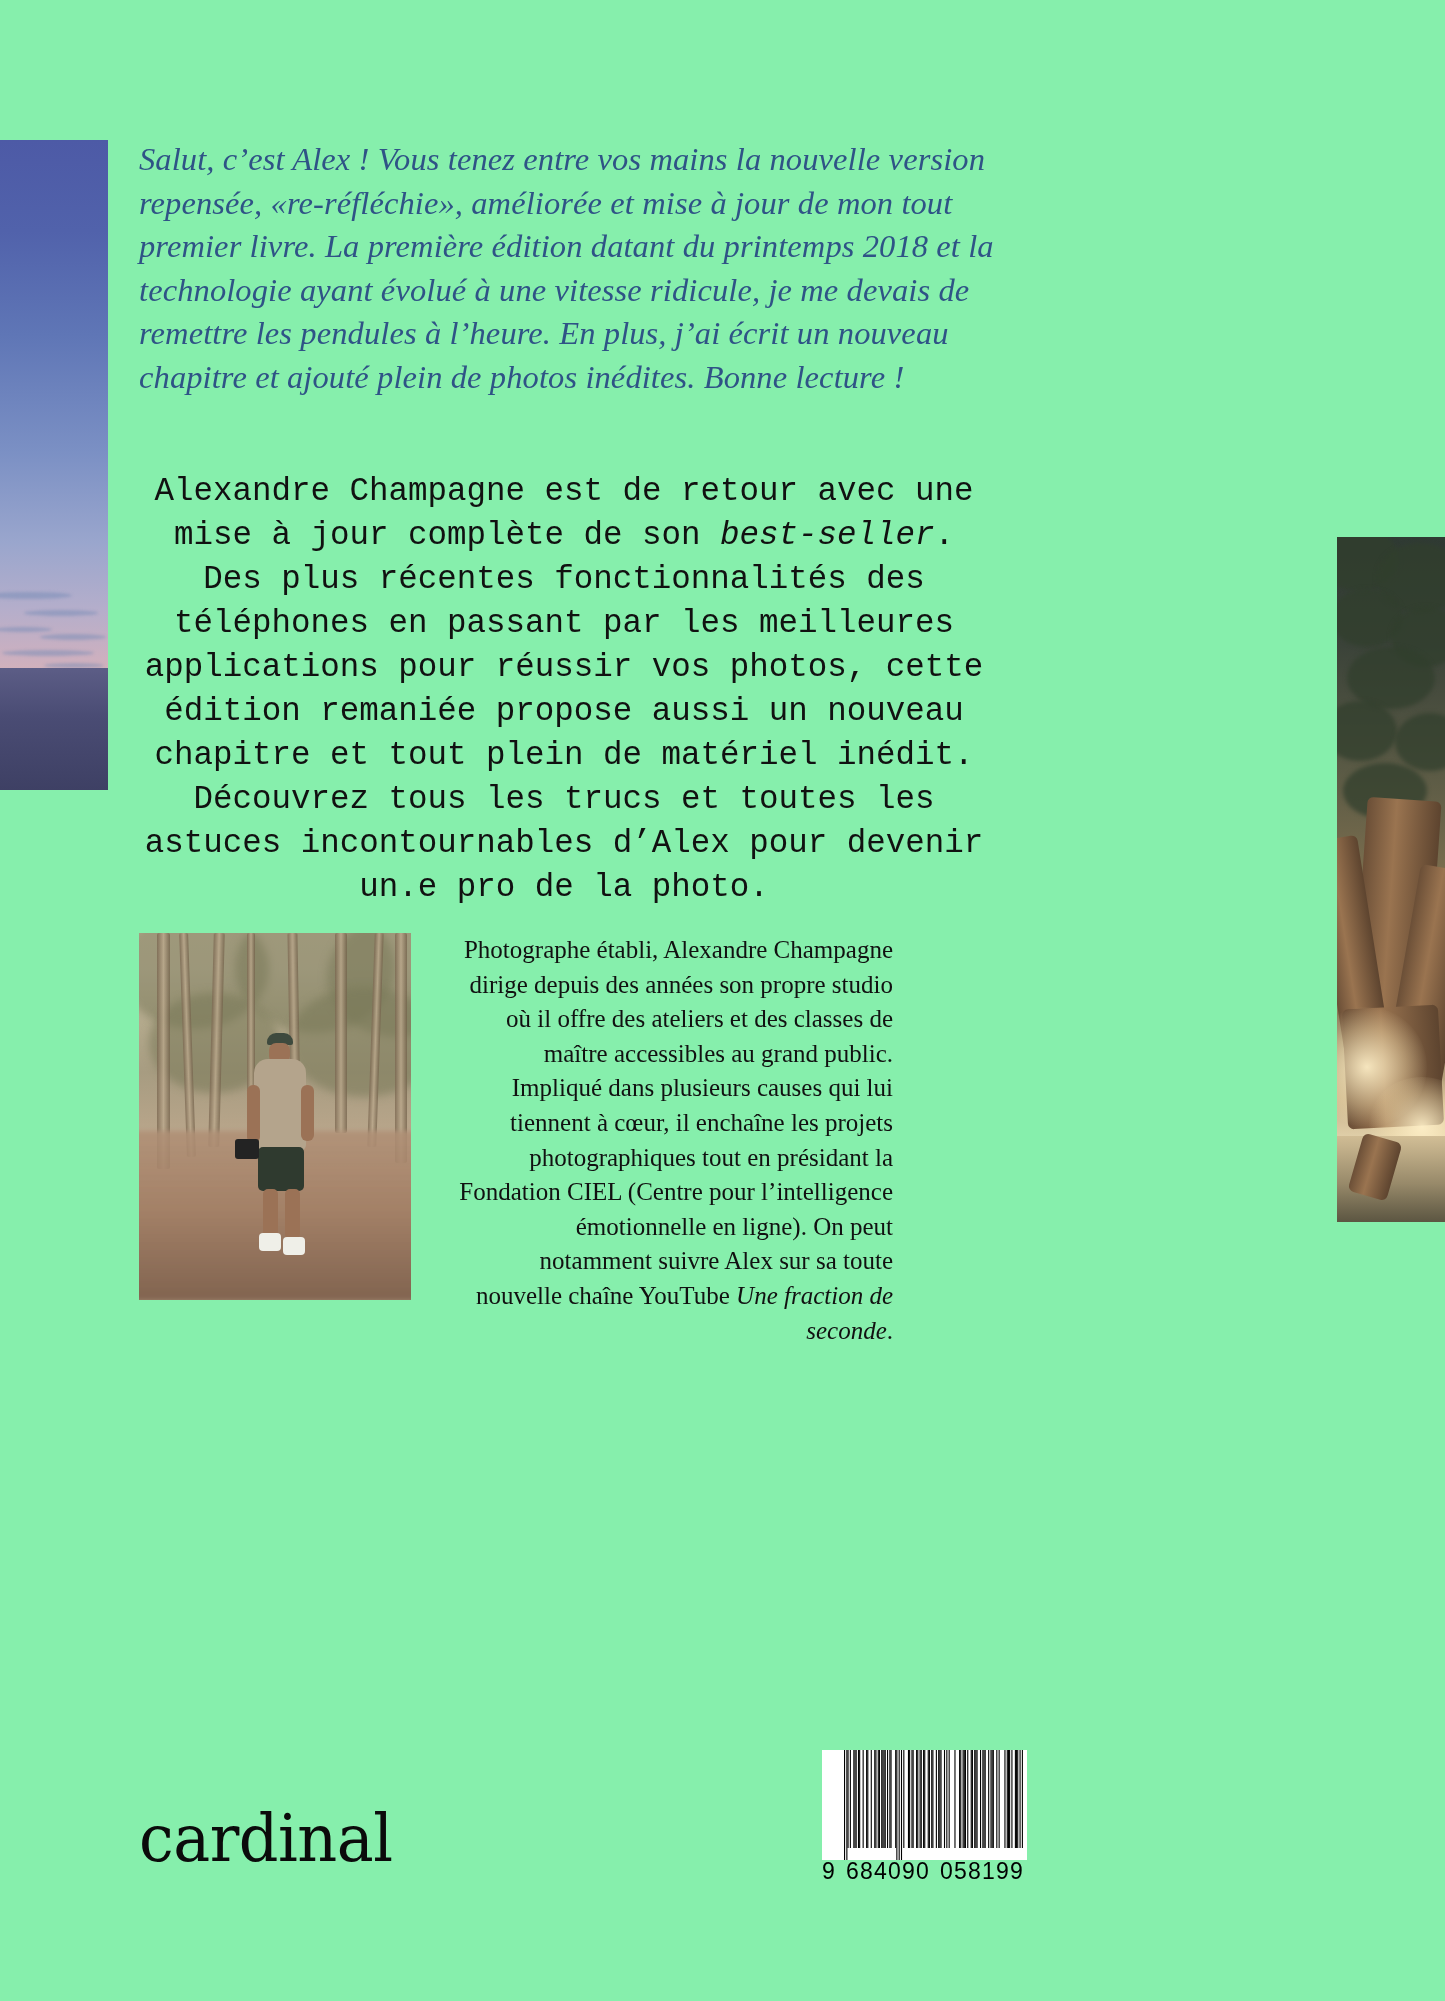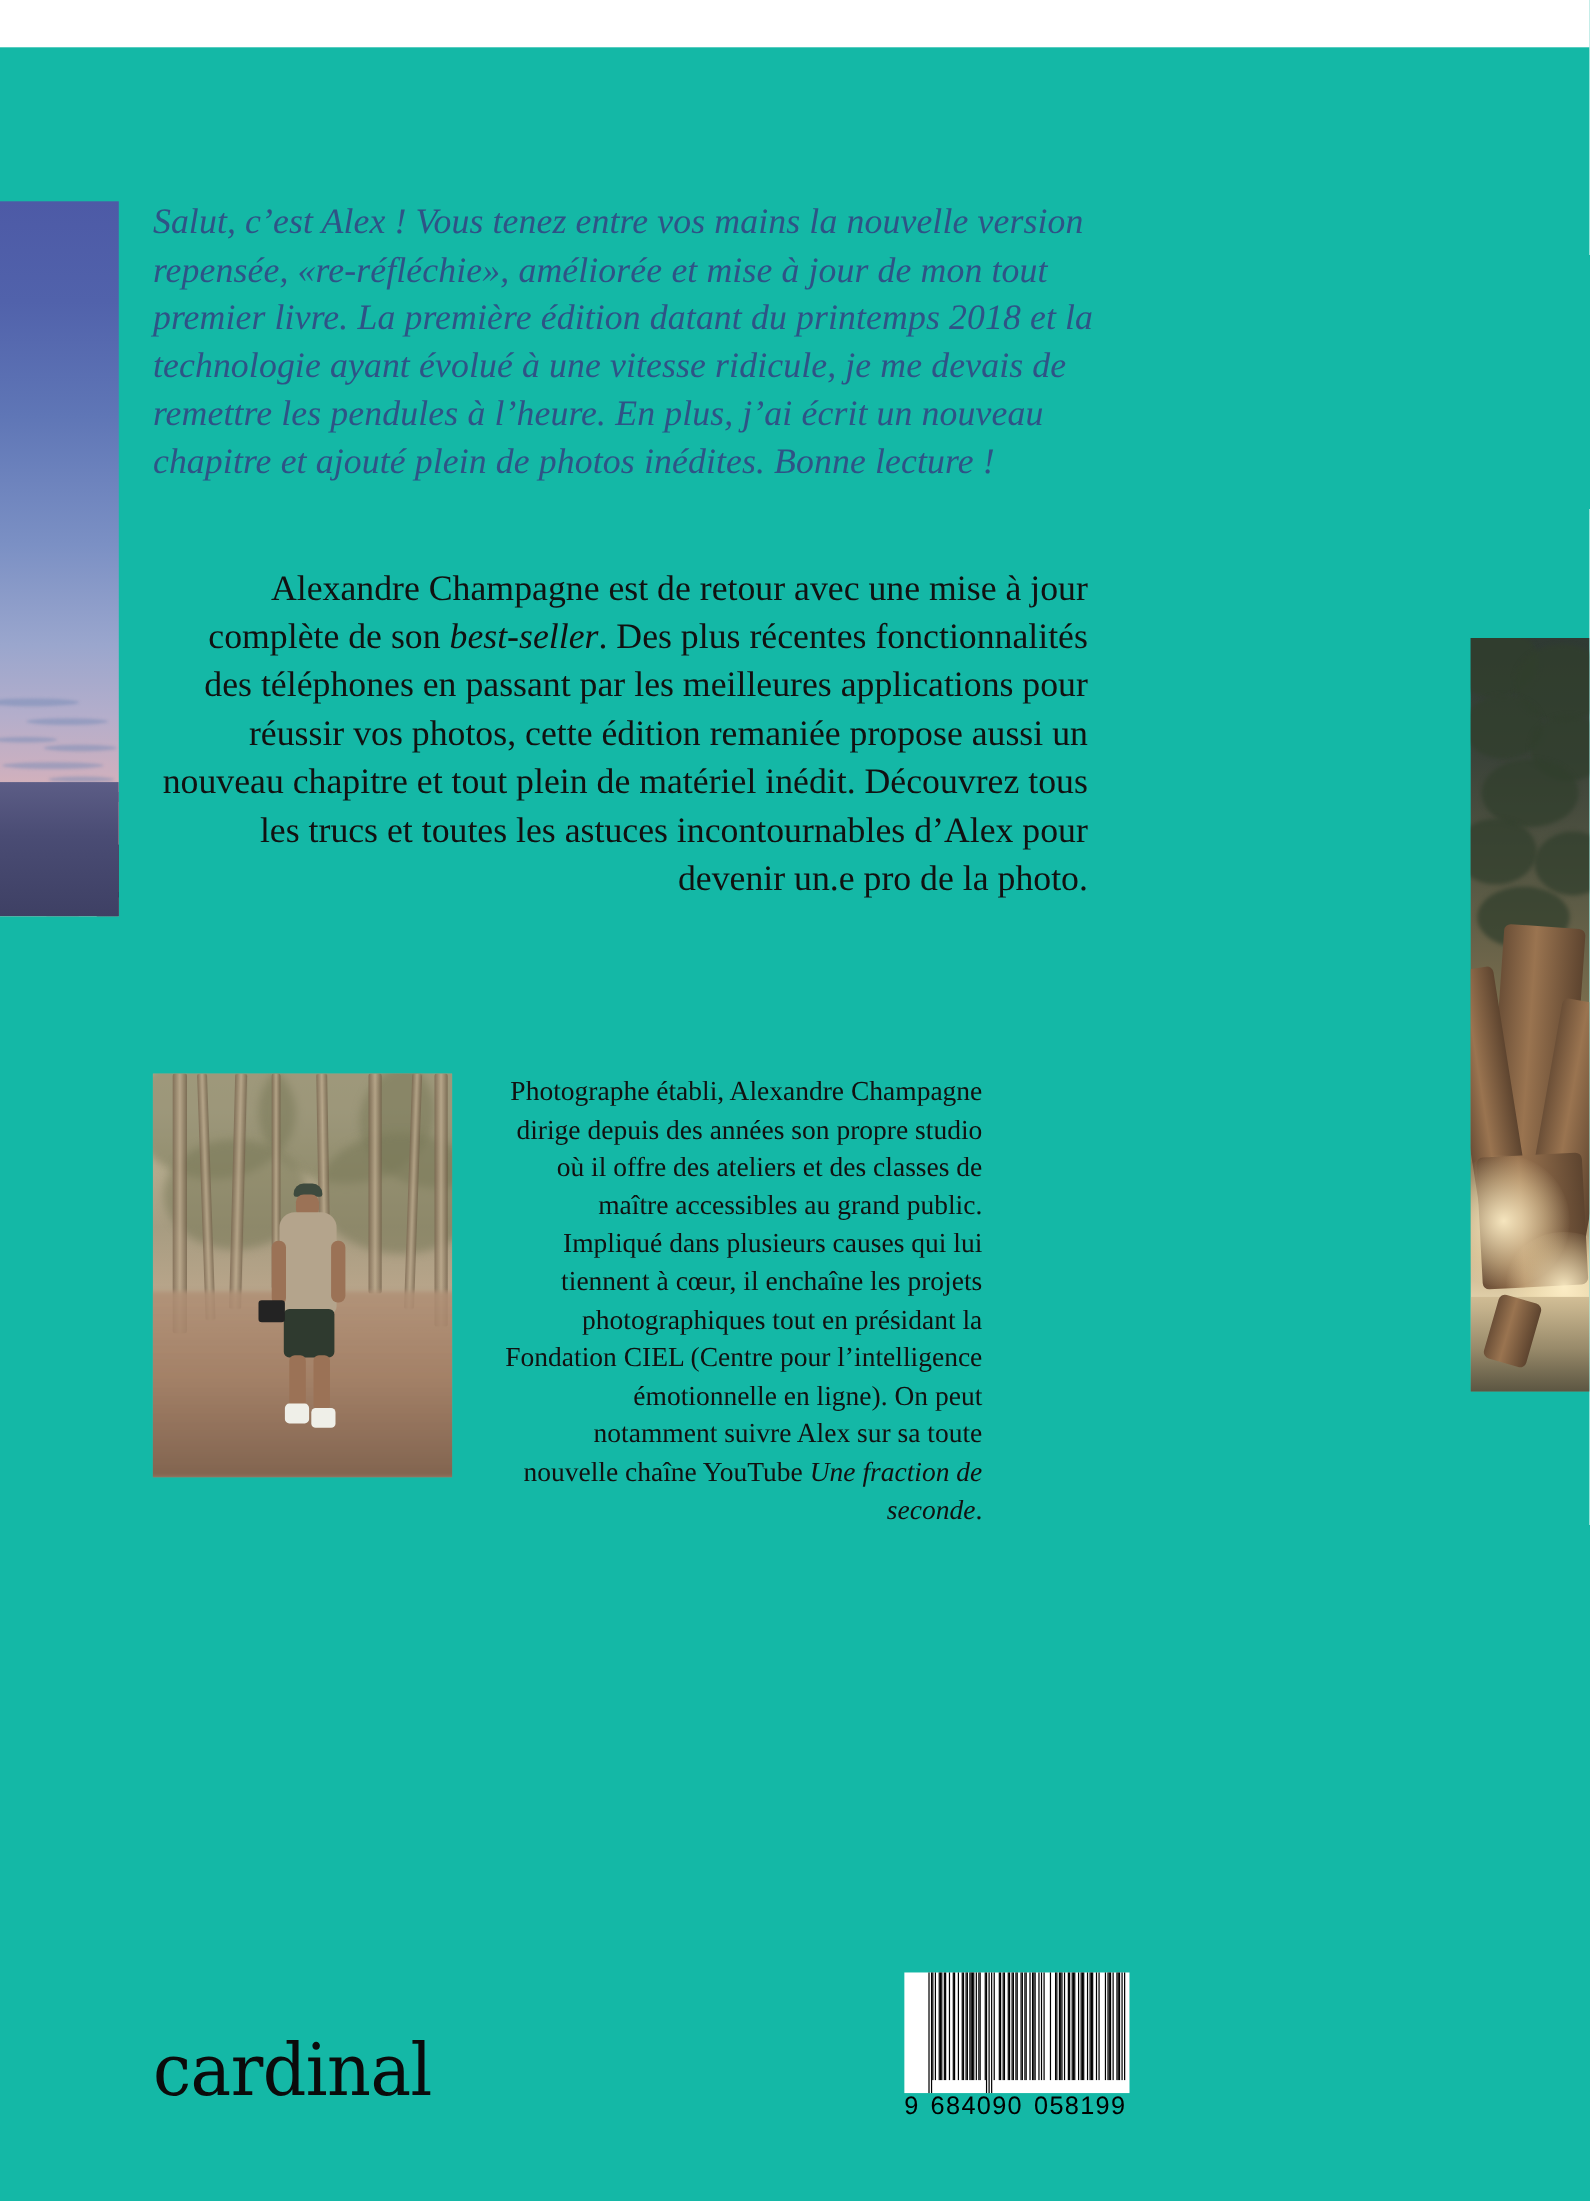--- a/index.html
+++ b/index.html
@@ -13,22 +13,21 @@
     height: 2001px;
     position: relative;
     overflow: hidden;
     font-family: "Liberation Serif", "DejaVu Serif", serif;
     -webkit-font-smoothing: antialiased;
   }
 
   .page {
     position: absolute;
     inset: 0;
-    background: #14b8a6;
-    margin-top: 43px;
+    background: #86efac;
   }
 
   
   .photo-sunset {
     position: absolute;
     left: 0;
     top: 140px;
     width: 108px;
     height: 650px;
     overflow: hidden;
@@ -194,21 +193,22 @@
     text-align: left;
   }
   .body-copy {
     position: absolute;
     left: 139px;
     top: 470px;
     width: 850px;
     color: #111111;
     font-size: 32.5px;
     line-height: 44px;
-    text-align: right;
+    text-align: center;
+    font-family: Liberation Mono, monospace;
   }
   .body-copy em {
     font-style: italic;
   }
   .bio {
     position: absolute;
     left: 458px;
     top: 933px;
     width: 435px;
     color: #111111;

